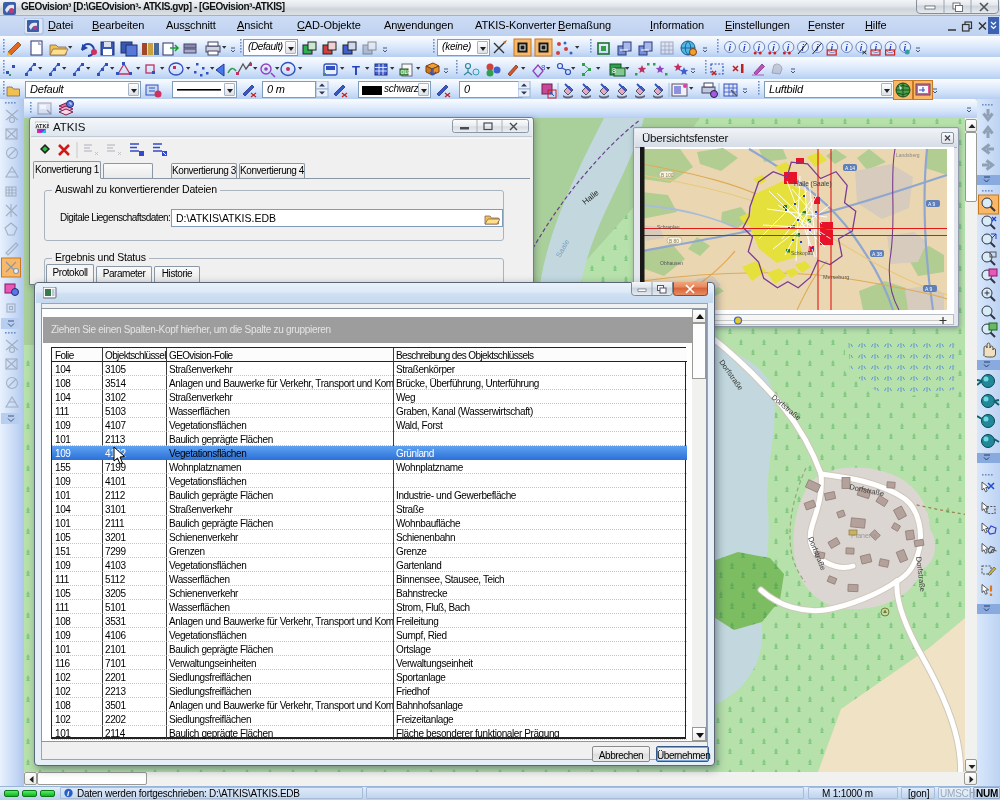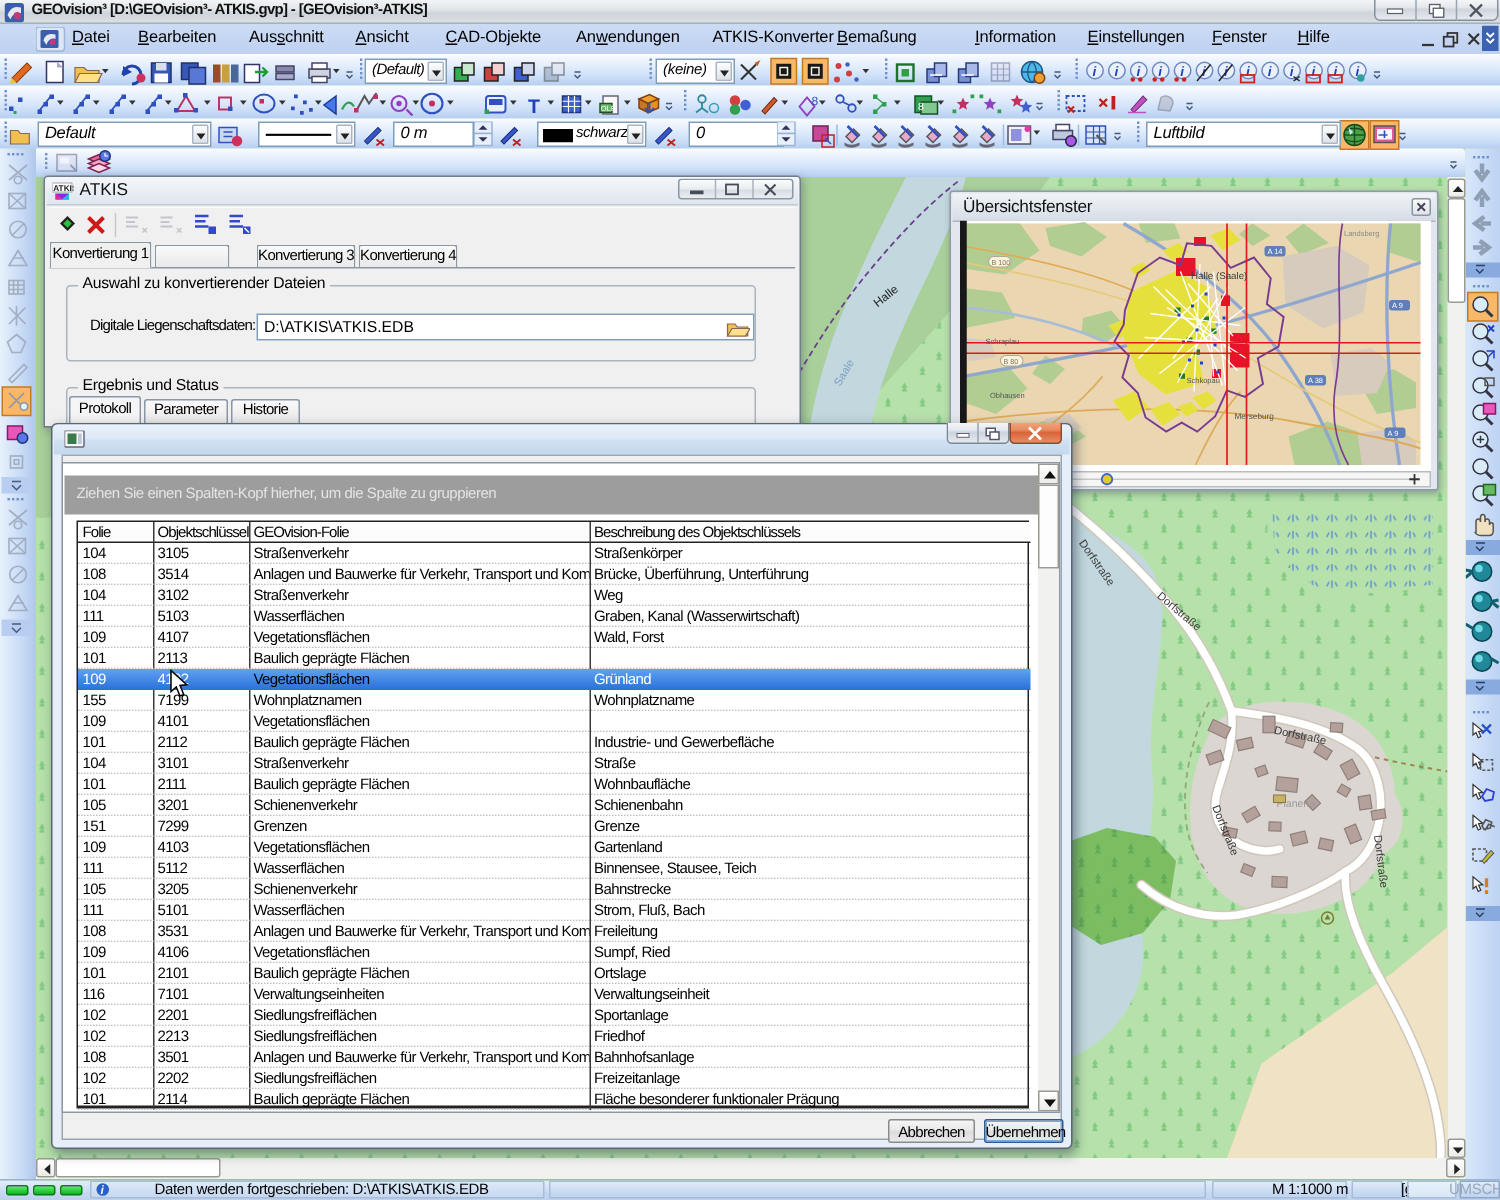--- a/index.html
+++ b/index.html
@@ -16,21 +16,21 @@
 #rowD{top:99px;left:24px;width:953px;height:19px;border-radius:0 3px 3px 0;}
 #leftcol{left:0;top:99px;width:24px;height:687px;background:linear-gradient(90deg,#e8f1fd,#c2d6f4 70%,#b0c7ec);}
 #rightcol{left:977px;top:99px;width:23px;height:687px;background:linear-gradient(90deg,#d8e7fb,#bdd3f3);}
 .combo{position:absolute;height:17px;background:#fff;border:1px solid #7f9db9;font-size:11px;color:#000;font-style:italic;}
 .combo .ct{position:absolute;left:4px;top:1px;letter-spacing:-0.2px;white-space:nowrap;}
 .combo .cb{position:absolute;right:1px;top:1px;width:11px;height:13px;background:linear-gradient(180deg,#fdfdfe,#dde2e8);border:1px solid #aab4c2;border-radius:1px;}
 .combo .cb:after{content:"";position:absolute;left:2px;top:4.5px;border:3px solid transparent;border-top:4px solid #222;}
 .sbtn{position:absolute;background:linear-gradient(180deg,#ffffff,#ececea);border:1px solid #9a9a94;border-radius:2px;}
 #statusbar{left:0;top:786px;width:1000px;height:14px;background:linear-gradient(180deg,#e3eefb,#c8daf2 60%,#bcd1ee);border-top:1px solid #98b4da;font-size:10px;}
 .seg{position:absolute;top:787px;height:12px;border:1px solid #a8bcd8;border-radius:1px;}
-.segtx{position:absolute;top:1.5px;font-size:10px;letter-spacing:-0.2px;white-space:nowrap;margin-left:26px;}
+.segtx{position:absolute;top:1.5px;font-size:10px;letter-spacing:-0.2px;white-space:nowrap;}
 .gb{position:absolute;border:1px solid #aab4be;border-radius:3px;}
 .gbl{position:absolute;background:#f0f0f0;padding:0 3px;font-size:10.5px;letter-spacing:-0.2px;top:-7px;white-space:nowrap;}
 .tab{position:absolute;background:linear-gradient(180deg,#fdfdfd,#f0f0f0);border:1px solid #8a98a6;border-bottom:none;border-radius:2px 2px 0 0;font-size:10px;letter-spacing:-0.45px;text-align:center;}
 .btn{position:absolute;background:linear-gradient(180deg,#f5f5f5,#e9e9e9 45%,#dcdcdc 50%,#e9e9e9);border:1px solid #8a8a8a;border-radius:2px;font-size:10px;letter-spacing:-0.45px;text-align:center;padding-top:2.5px;}
 .gr{position:absolute;width:635px;height:14px;}
 .gc{position:absolute;top:0;height:14px;overflow:hidden;padding:1.5px 0 0 3px;font-size:10px;letter-spacing:-0.4px;white-space:nowrap;color:#000;}
 .c0{left:0;width:50px;}.c1{left:50px;width:64px;}.c2{left:114px;width:227px;}.c3{left:341px;width:294px;}
 .hl{position:absolute;left:0;top:0;width:635px;height:14px;background:linear-gradient(180deg,#5fa2f2,#2a70d8);}
 </style></head><body>
 <svg class="abs" style="left:24px;top:118px" width="941" height="654" viewBox="24 118 941 654">

